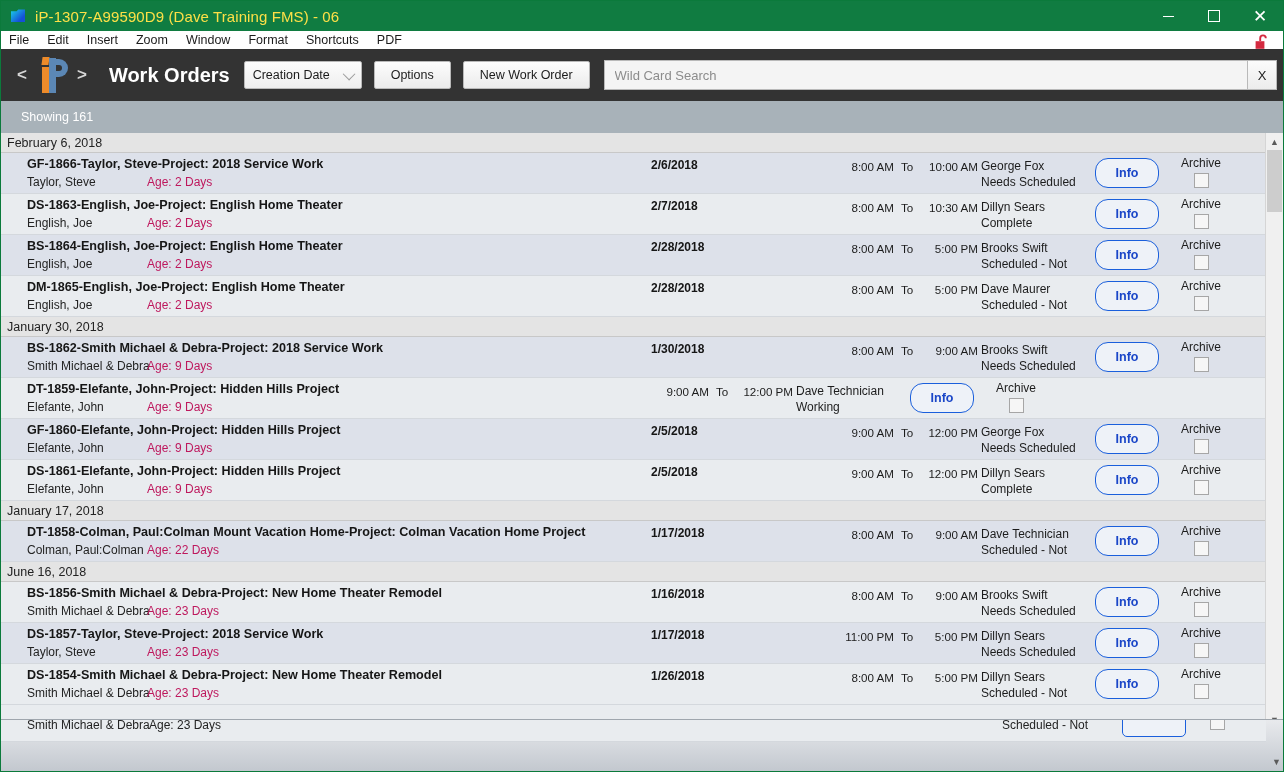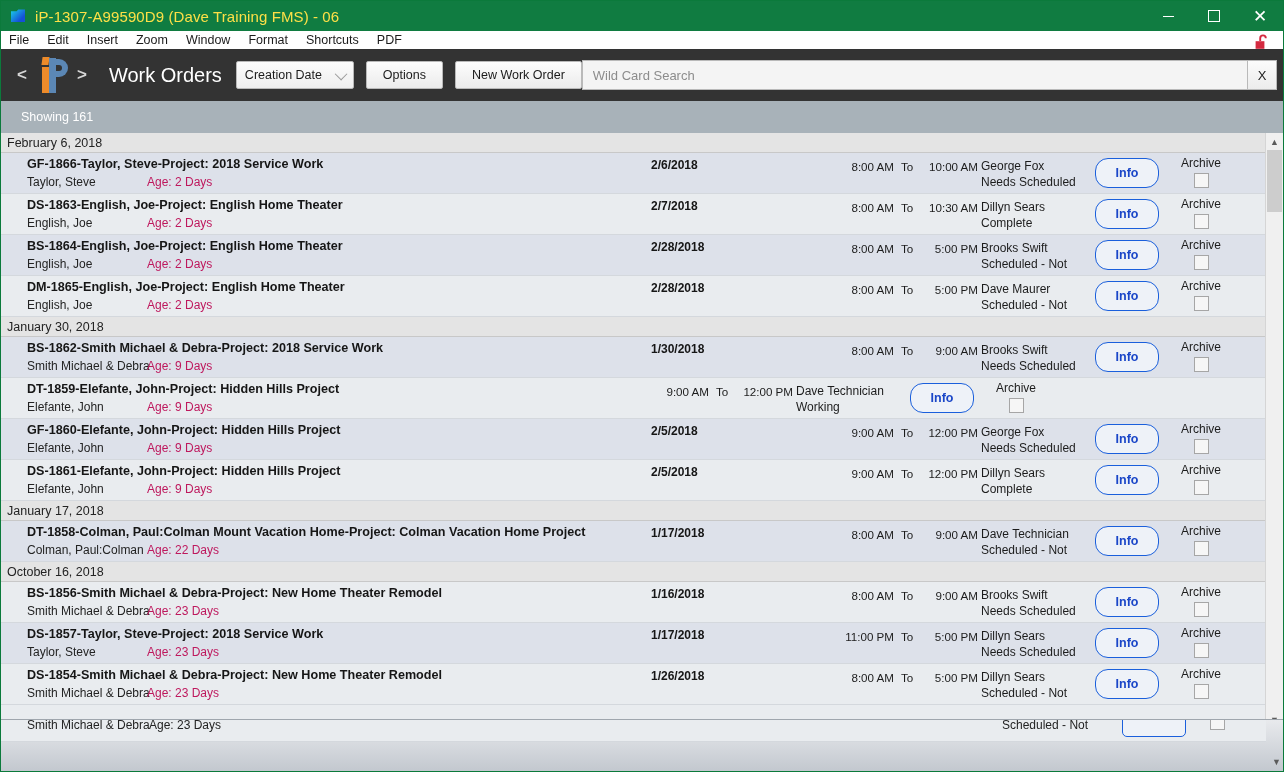--- a/index.html
+++ b/index.html
@@ -114,21 +114,21 @@
     position: absolute; left: 19px; top: 3px;
     width: 14px; height: 18px;
     border: 6px solid #5b87b5;
     border-left: 0;
     border-radius: 0 10px 10px 0;
     box-sizing: border-box;
   }
   .tb-heading {
     color: #ffffff;
     font-size: 20px;
-    font-weight: normal;
+    font-weight: bold;
     margin: 0 14px 0 16px;
     white-space: nowrap;
   }
   .select-box {
     width: 118px; height: 28px;
     background: linear-gradient(#fdfdfd,#eeeeee);
     border: 1px solid #b9b9b9;
     border-radius: 2px;
     display: flex; align-items: center;
     padding: 0 6px 0 8px;
@@ -148,20 +148,21 @@
     border-radius: 2px;
     display: flex; align-items: center; justify-content: center;
     padding: 0 16px;
     font-size: 12.5px;
     color: #1b1b1b;
     margin-left: 12px;
     white-space: nowrap;
     box-sizing: border-box;
   }
   .searchwrap {
+    margin-left: 14px;
     display: flex; align-items: stretch;
     flex: 1; min-width: 0;
     height: 30px;
   }
   .searchbox {
     flex: 1; min-width: 0;
     background: #f4f4f4;
     border: 1px solid #b9b9b9;
     border-right: 0;
     font-size: 13px;
@@ -663,21 +664,21 @@
             <div class="st">Scheduled - Not</div>
           </div>
           <div class="c-info">
             <div class="infobtn">Info</div>
           </div>
           <div class="c-arch">
             <div class="albl">Archive</div>
             <div class="cbx"></div>
           </div>
         </div>
-        <div class="grouphdr">October 16, 2018</div>
+        <div class="grouphdr">June 16, 2018</div>
         <div class="row alt-b">
           <div class="c-title">
             <div class="t1">BS-1856-Smith Michael &amp; Debra-Project: New Home Theater Remodel</div>
             <div class="sub">
               <span class="cust">Smith Michael &amp; Debra</span>
               <span class="age">Age: 23 Days</span>
             </div>
           </div>
           <div class="c-date">1/16/2018</div>
           <div class="c-times">

